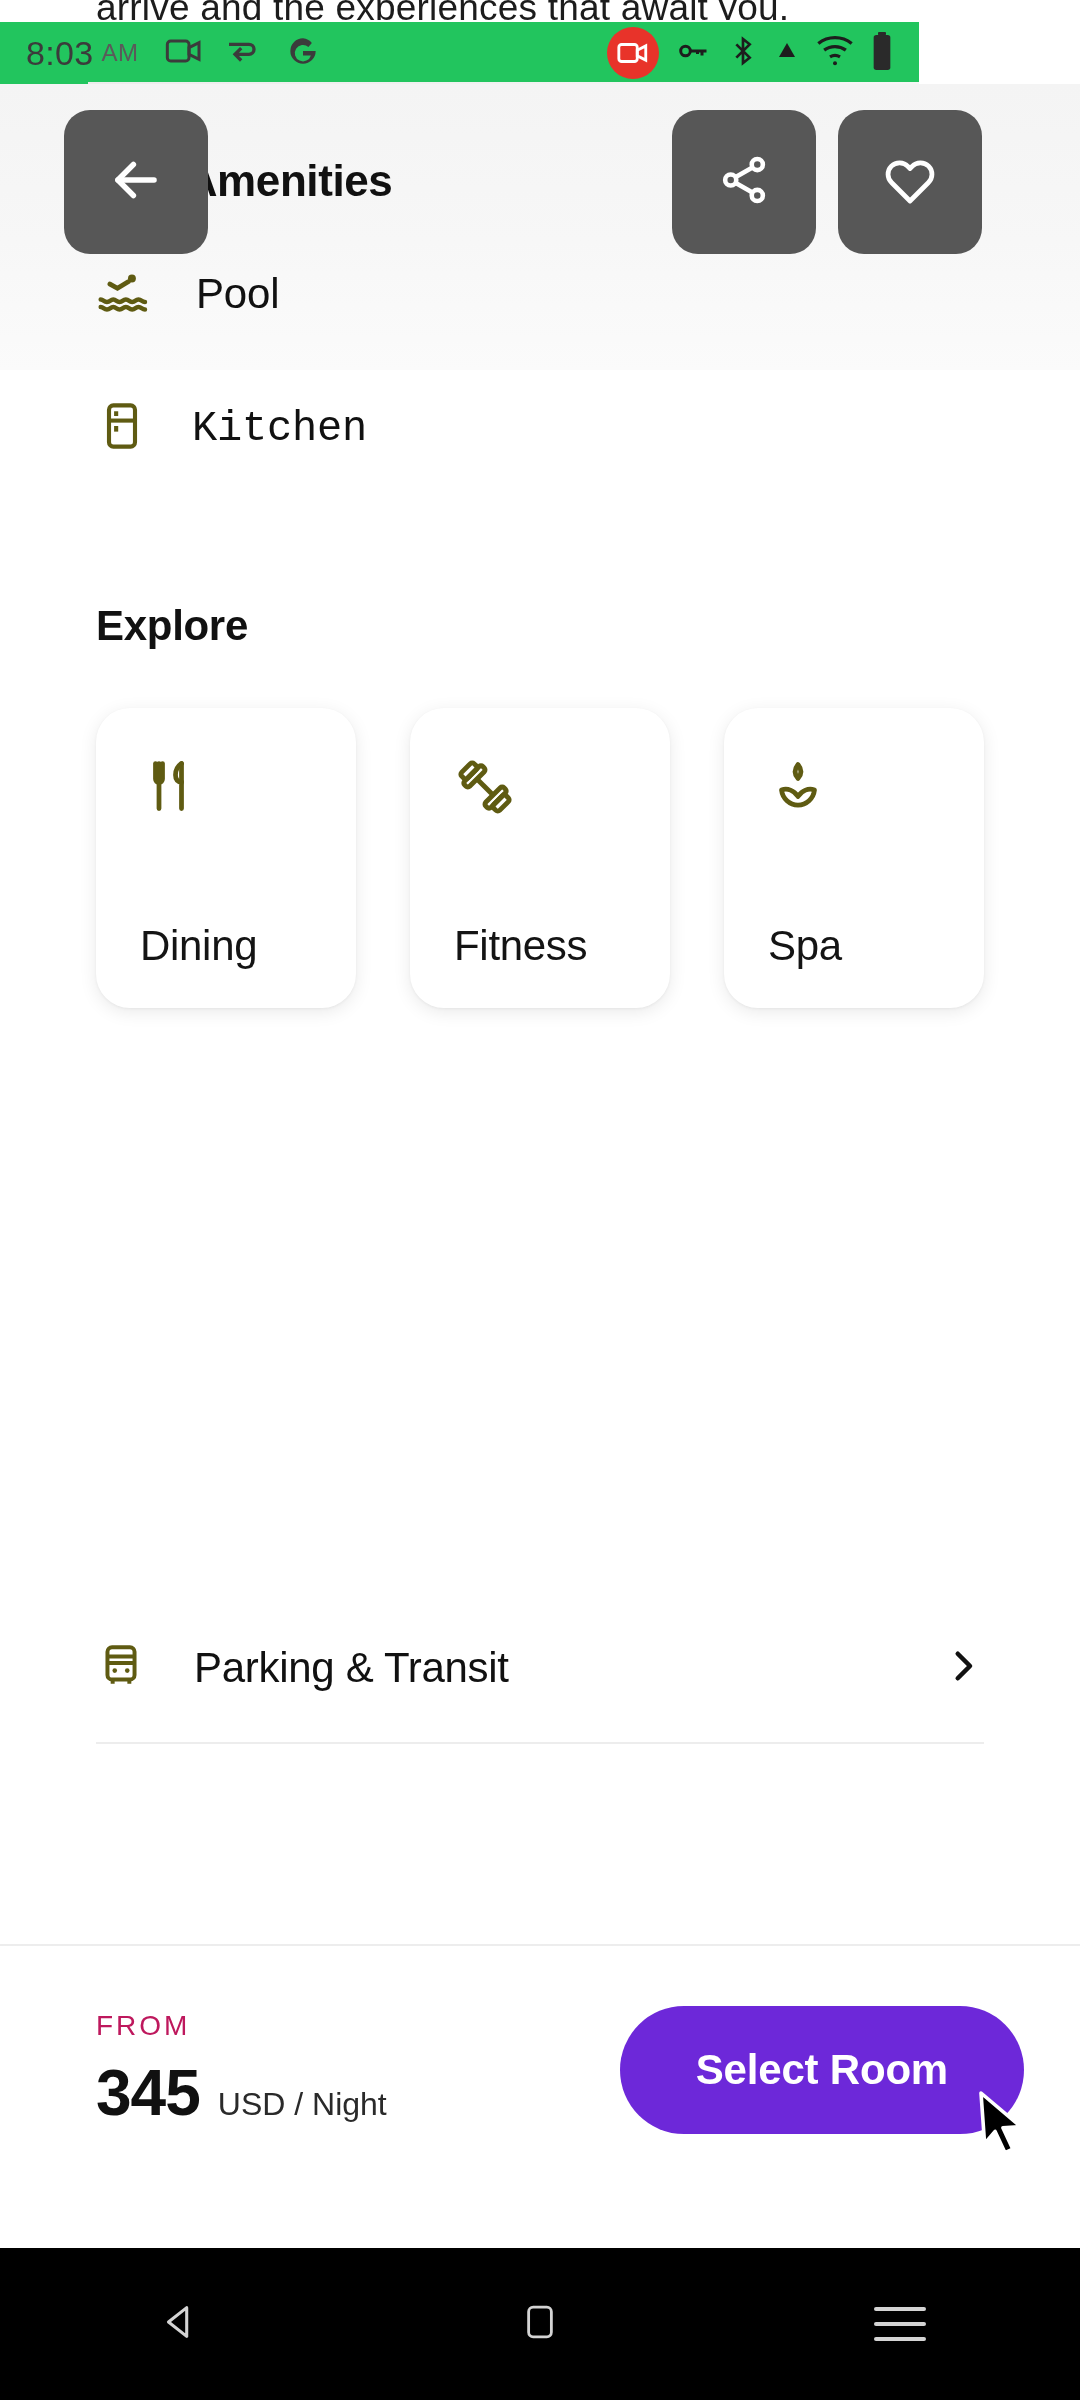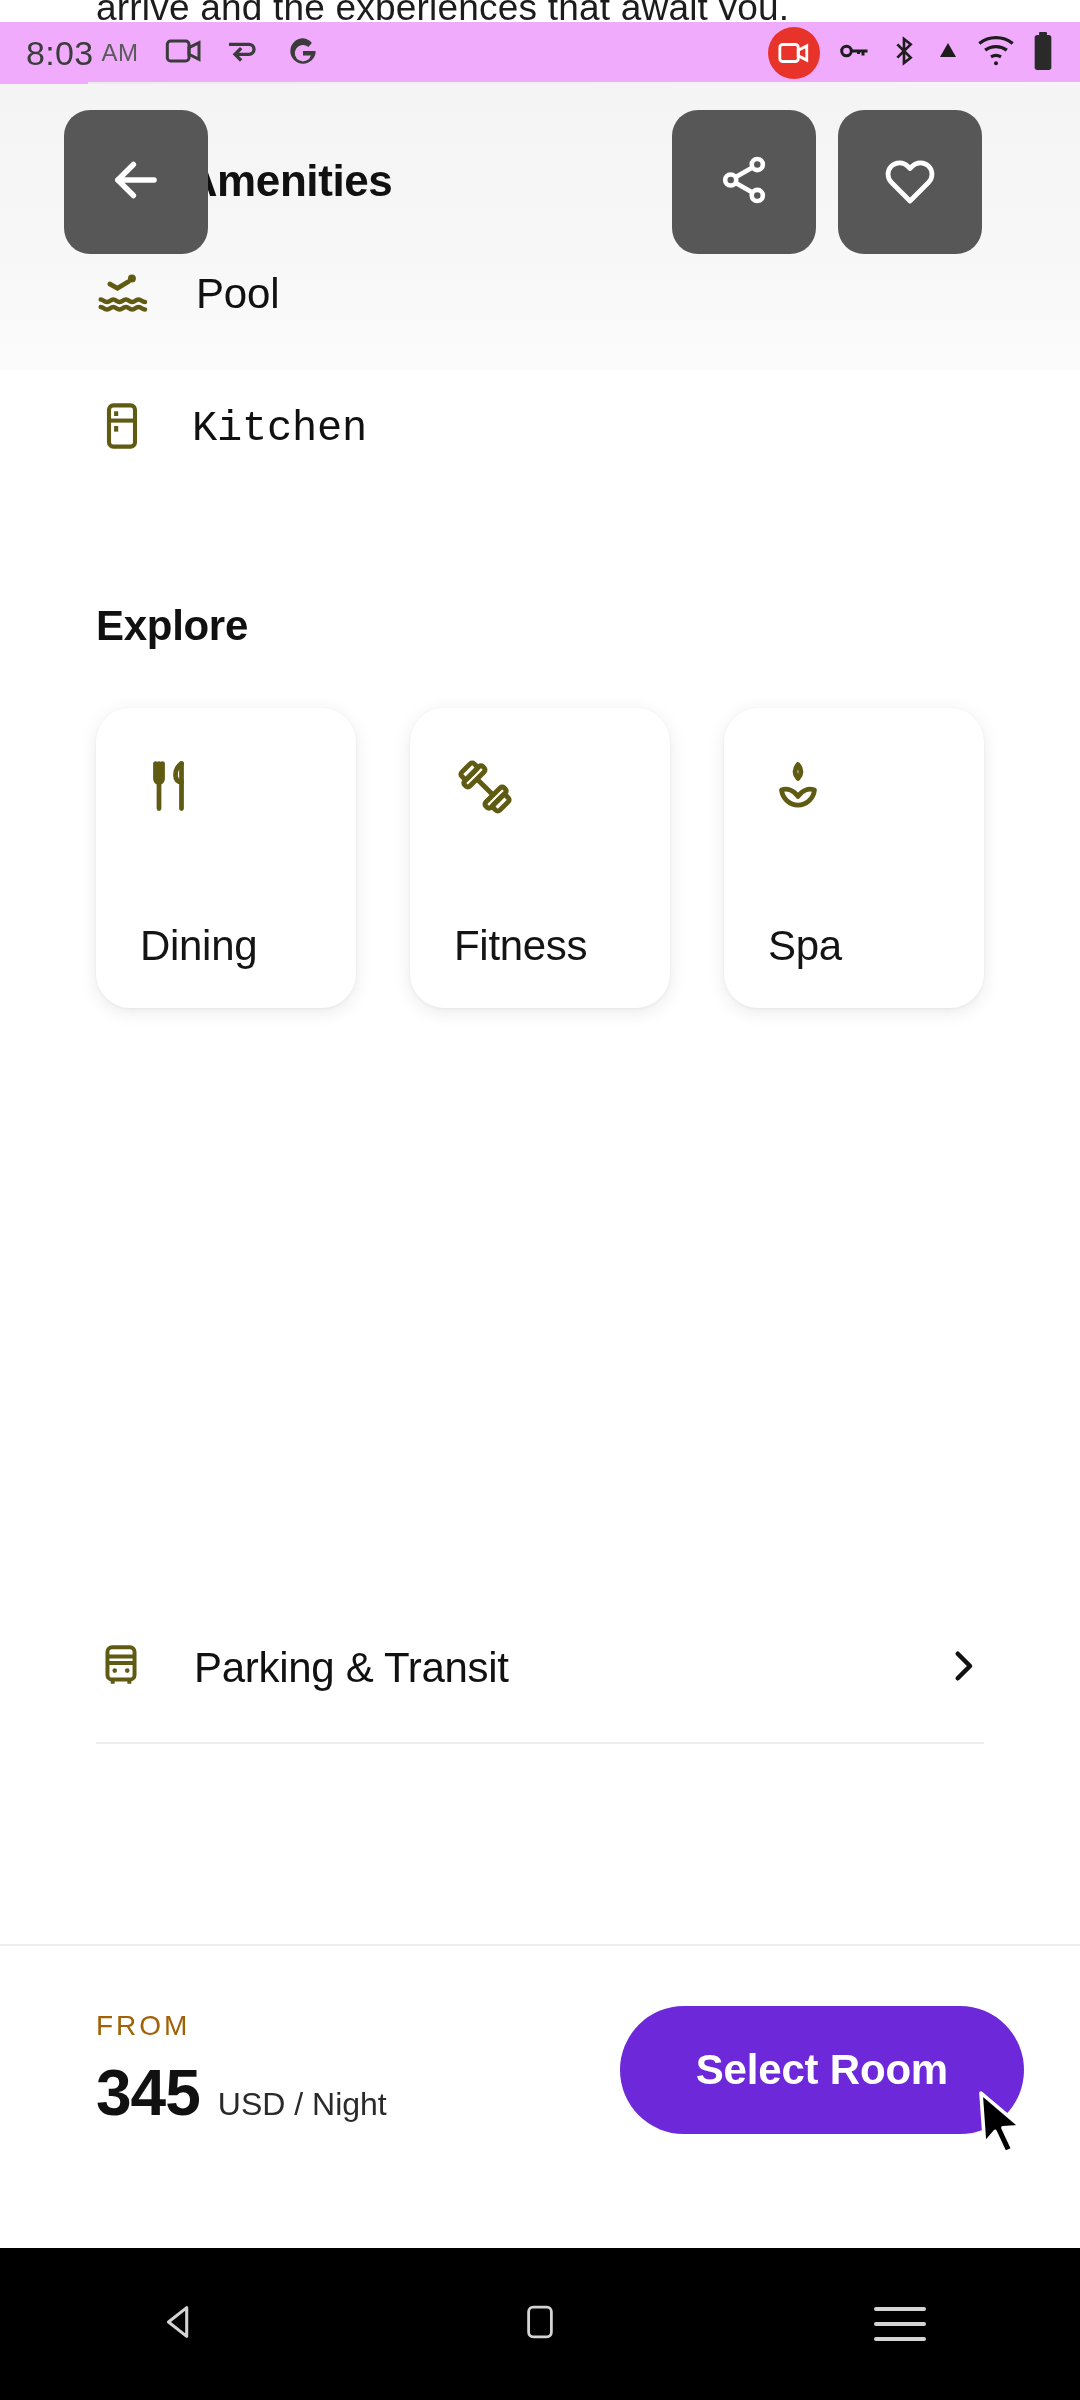--- a/index.html
+++ b/index.html
@@ -16,23 +16,23 @@
     position:absolute; top:-14px; left:0; width:1080px; height:34px;
     overflow:hidden;
   }
   .top-clip span {
     display:block; font-size:37px; color:#1c1c1c; letter-spacing:.2px;
     padding-left:96px; line-height:44px; white-space:nowrap;
   }
 
   
   .statusbar {
-    position:absolute; top:22px; left:0; width:1080px; height:62px;
+    position:absolute; top:22px; left:0; width:919px; height:62px;
     display:flex; align-items:center; padding:0 26px;
-    background:#f0abfc;
+    background:#22c55e;
   }
   .sb-time { font-size:34px; color:#3b3b3b; font-weight:400; letter-spacing:.3px; }
   .sb-ampm { font-size:24px; color:#5a5a5a; margin-left:8px; letter-spacing:.5px; }
   .sb-left-icons { display:flex; align-items:center; gap:20px; margin-left:26px; }
   .sb-right { margin-left:auto; display:flex; align-items:center; gap:16px; }
   .rec-badge {
     width:52px; height:52px; border-radius:50%; background:#e8332a;
     display:flex; align-items:center; justify-content:center;
   }
   .sb-divider-line{
@@ -93,21 +93,21 @@
   .list-row .chev { margin-left:auto; }
   .divider { height:2px; background:#ededed; }
 
   
   .bottom-bar {
     position:absolute; top:1944px; left:0; width:1080px; height:250px;
     background:#ffffff; border-top:2px solid #ededed;
     display:flex; align-items:center; padding:0 56px 0 96px;
   }
   .from-lbl {
-    font-size:28px; color:#a16207; letter-spacing:3px; font-weight:400;
+    font-size:28px; color:#be185d; letter-spacing:3px; font-weight:400;
   }
   .price-row { display:flex; align-items:baseline; gap:18px; margin-top:14px; }
   .price-amount { font-size:64px; font-weight:700; color:#111111; letter-spacing:-1px; }
   .price-unit { font-size:32px; color:#2a2a2a; }
   .cta {
     margin-left:auto; background:#6d28d9; color:#ffffff;
     font-size:42px; font-weight:700; letter-spacing:-.2px;
     border:none; border-radius:999px;
     padding:40px 76px; cursor:pointer;
   }

